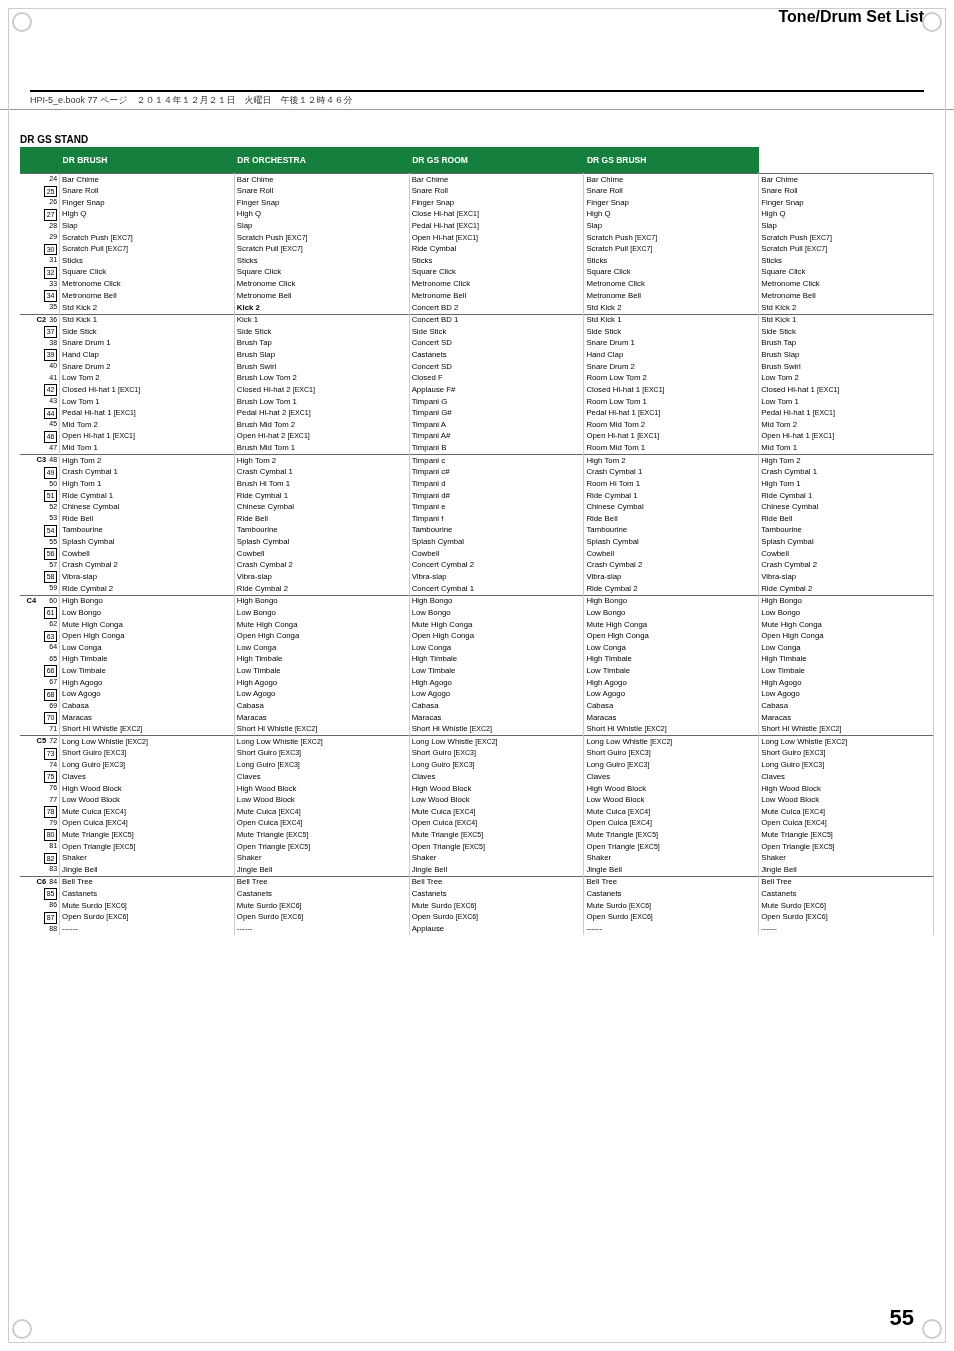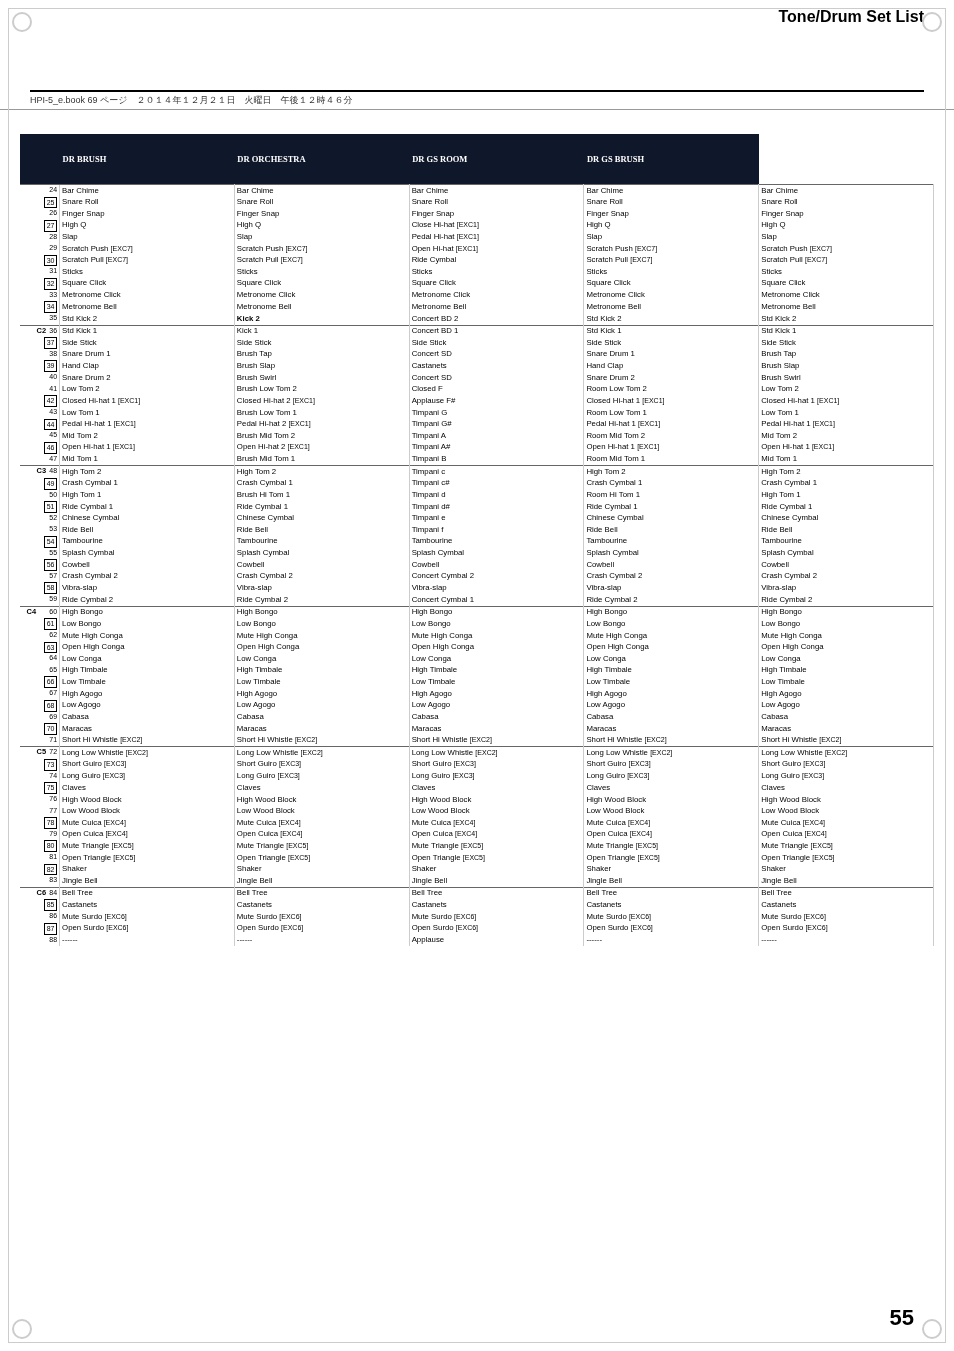--- a/index.html
+++ b/index.html
@@ -72,27 +72,26 @@
     .cm-tr { top: 12px; right: 12px; }
     .cm-bl { bottom: 12px; left: 12px; }
     .cm-br { bottom: 12px; right: 12px; }
 
     table.main {
       width: 100%;
       border-collapse: collapse;
       font-size: 8px;
     }
     table.main th {
-      background: #0f172a;
+      background: #15803d;
       color: #fff;
-      padding: 20px 3px;
+      padding: 8px 3px;
       text-align: left;
       font-size: 8.5px;
       white-space: nowrap;
-      font-family: Liberation Serif, serif;
     }
     table.main td {
       padding: 0.5px 2px;
       font-size: 7.8px;
       vertical-align: top;
       line-height: 1.35;
     }
     table.main .num-col {
       width: 30px;
     }
@@ -129,26 +128,29 @@
 <div class="page-border"></div>
 <div class="corner-mark cm-tl"></div>
 <div class="corner-mark cm-tr"></div>
 <div class="corner-mark cm-bl"></div>
 <div class="corner-mark cm-br"></div>
 
 <div class="page-header">
   <span>Tone/Drum Set List</span>
 </div>
 <div class="header-line"></div>
-<div class="header-meta">HPI-5_e.book  69 ページ　２０１４年１２月２１日　火曜日　午後１２時４６分</div>
+<div class="header-meta">HPI-5_e.book  77 ページ　２０１４年１２月２１日　火曜日　午後１２時４６分</div>
 
 <div class="notes-section">
 </div>
 
 <div class="main-table-wrapper">
+  <div style="margin-bottom:2px;">
+    <span class="section-title">DR GS STAND</span>
+  </div>
 
   <table class="main">
     <thead>
       <tr class="col-header-row">
         <th class="num-col"></th>
         <th class="data-col">DR BRUSH</th>
         <th class="data-col">DR ORCHESTRA</th>
         <th class="data-col">DR GS ROOM</th>
         <th class="data-col">DR GS BRUSH</th>
       </tr>

